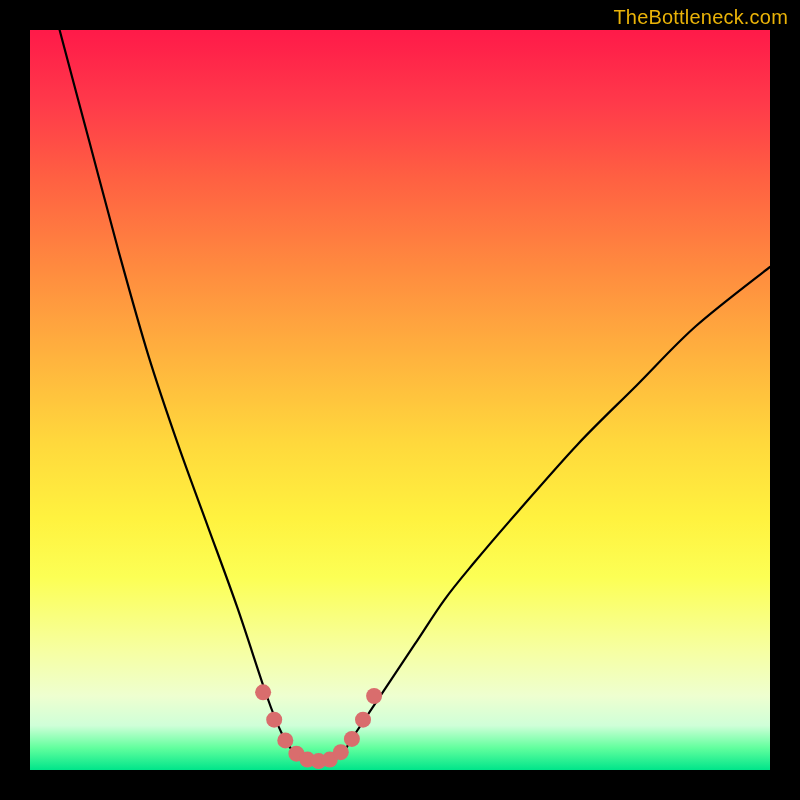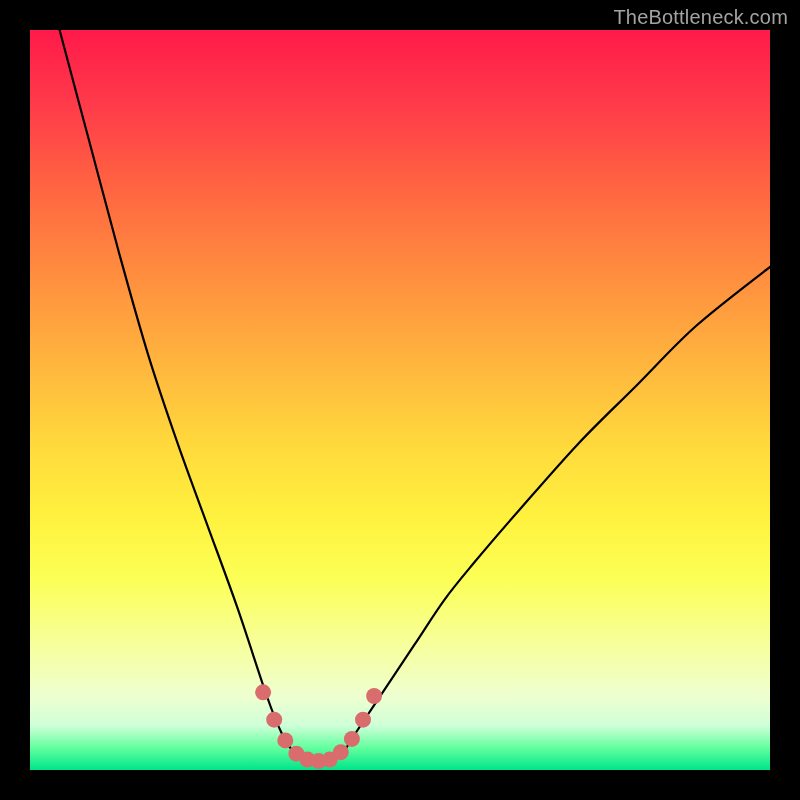--- a/index.html
+++ b/index.html
@@ -36,21 +36,21 @@
       #eeffd0 90%,
       #cfffd8 94%,
       #62ff9e 97%,
       #00e58a 100%
     );
   }
   .watermark {
     position: absolute;
     top: 6px;
     right: 12px;
-    color: #a3a3a3;
+    color: #eab308;
     font-size: 20px;
     letter-spacing: 0.2px;
     font-weight: 500;
     user-select: none;
   }
   svg.curve {
     position: absolute;
     left: 0;
     top: 0;
     width: 740px;

